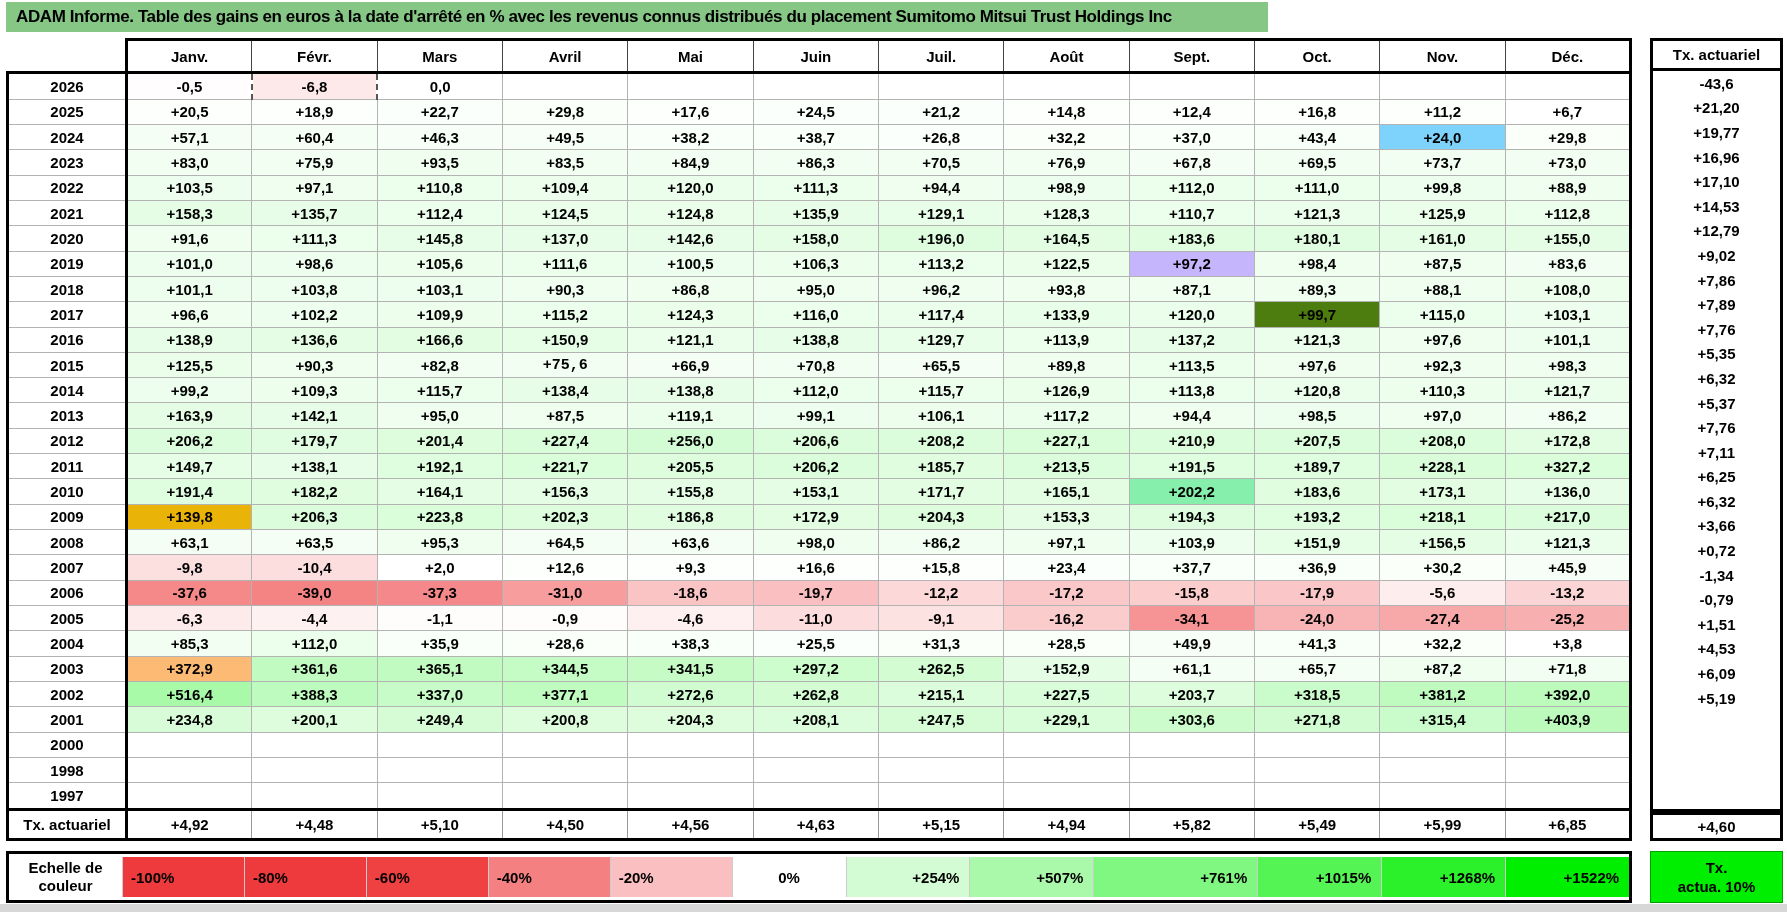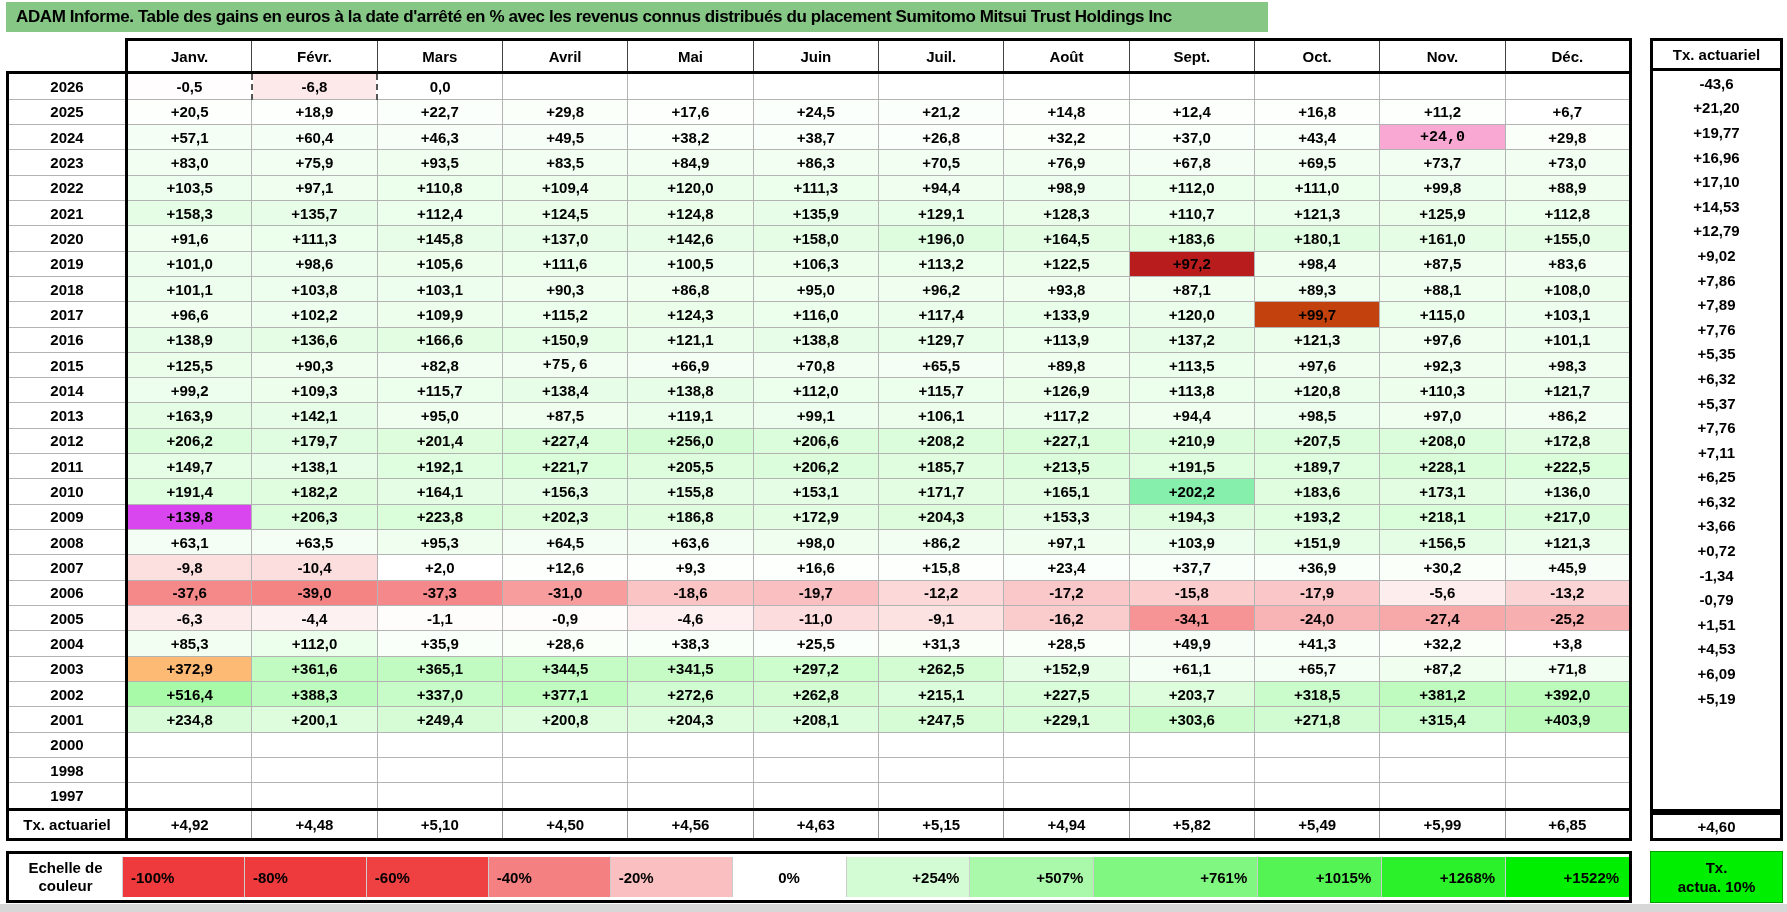--- a/index.html
+++ b/index.html
@@ -119,21 +119,21 @@
           <td style="background: rgb(245, 254, 245);">+57,1</td>
           <td style="background: rgb(245, 254, 245);">+60,4</td>
           <td style="background: rgb(247, 254, 247);">+46,3</td>
           <td style="background: rgb(247, 254, 247);">+49,5</td>
           <td style="background: rgb(249, 255, 249);">+38,2</td>
           <td style="background: rgb(249, 255, 249);">+38,7</td>
           <td style="background: rgb(251, 255, 251);">+26,8</td>
           <td style="background: rgb(250, 255, 250);">+32,2</td>
           <td style="background: rgb(249, 255, 249);">+37,0</td>
           <td style="background: rgb(248, 255, 248);">+43,4</td>
-          <td style="background: #f9a8d4; font-family: Liberation Mono, monospace;">+24,0</td>
+          <td style="background: #7dd3fc;">+24,0</td>
           <td style="background: rgb(250, 255, 250);">+29,8</td>
         </tr>
         <tr>
           <th class="year">2023</th>
           <td style="background: rgb(241, 254, 241);">+83,0</td>
           <td style="background: rgb(242, 254, 242);">+75,9</td>
           <td style="background: rgb(239, 254, 239);">+93,5</td>
           <td style="background: rgb(241, 254, 241);">+83,5</td>
           <td style="background: rgb(241, 254, 241);">+84,9</td>
           <td style="background: rgb(241, 254, 241);">+86,3</td>
@@ -192,21 +192,21 @@
         <tr>
           <th class="year">2019</th>
           <td style="background: rgb(238, 254, 238);">+101,0</td>
           <td style="background: rgb(238, 254, 238);">+98,6</td>
           <td style="background: rgb(237, 254, 237);">+105,6</td>
           <td style="background: rgb(236, 254, 236);">+111,6</td>
           <td style="background: rgb(238, 254, 238);">+100,5</td>
           <td style="background: rgb(237, 254, 237);">+106,3</td>
           <td style="background: rgb(236, 254, 236);">+113,2</td>
           <td style="background: rgb(234, 254, 234);">+122,5</td>
-          <td style="background: #b91c1c; margin-top: 28px;">+97,2</td>
+          <td style="background: #c4b5fd; margin-top: 28px;">+97,2</td>
           <td style="background: rgb(239, 254, 239);">+98,4</td>
           <td style="background: rgb(240, 254, 240);">+87,5</td>
           <td style="background: rgb(241, 254, 241);">+83,6</td>
         </tr>
         <tr>
           <th class="year">2018</th>
           <td style="background: rgb(238, 254, 238);">+101,1</td>
           <td style="background: rgb(238, 254, 238);">+103,8</td>
           <td style="background: rgb(238, 254, 238);">+103,1</td>
           <td style="background: rgb(240, 254, 240);">+90,3</td>
@@ -223,21 +223,21 @@
           <th class="year">2017</th>
           <td style="background: rgb(239, 254, 239);">+96,6</td>
           <td style="background: rgb(238, 254, 238);">+102,2</td>
           <td style="background: rgb(237, 254, 237);">+109,9</td>
           <td style="background: rgb(236, 254, 236);">+115,2</td>
           <td style="background: rgb(234, 254, 234);">+124,3</td>
           <td style="background: rgb(236, 254, 236);">+116,0</td>
           <td style="background: rgb(235, 254, 235);">+117,4</td>
           <td style="background: rgb(233, 254, 233);">+133,9</td>
           <td style="background: rgb(235, 254, 235);">+120,0</td>
-          <td style="background: #c2410c; margin-top: 36px;">+99,7</td>
+          <td style="background: #4d7c0f; margin-top: 36px;">+99,7</td>
           <td style="background: rgb(236, 254, 236);">+115,0</td>
           <td style="background: rgb(238, 254, 238);">+103,1</td>
         </tr>
         <tr>
           <th class="year">2016</th>
           <td style="background: rgb(232, 253, 232);">+138,9</td>
           <td style="background: rgb(228, 253, 228);">+136,6</td>
           <td style="background: rgb(227, 253, 227);">+166,6</td>
           <td style="background: rgb(230, 253, 230);">+150,9</td>
           <td style="background: rgb(235, 254, 235);">+121,1</td>
@@ -315,40 +315,40 @@
           <td style="background: rgb(232, 253, 232);">+138,1</td>
           <td style="background: rgb(223, 253, 223);">+192,1</td>
           <td style="background: rgb(218, 253, 218);">+221,7</td>
           <td style="background: rgb(221, 253, 221);">+205,5</td>
           <td style="background: rgb(220, 253, 220);">+206,2</td>
           <td style="background: rgb(224, 253, 224);">+185,7</td>
           <td style="background: rgb(219, 253, 219); text-align: center;">+213,5</td>
           <td style="background: rgb(223, 253, 223);">+191,5</td>
           <td style="background: rgb(223, 253, 223);">+189,7</td>
           <td style="background: rgb(217, 252, 217);">+228,1</td>
-          <td style="background: rgb(218, 253, 218);">+222,5</td>
+          <td style="background: rgb(218, 253, 218);">+327,2</td>
         </tr>
         <tr>
           <th class="year">2010</th>
           <td style="background: rgb(223, 253, 223);">+191,4</td>
           <td style="background: rgb(224, 253, 224);">+182,2</td>
           <td style="background: rgb(228, 253, 228);">+164,1</td>
           <td style="background: rgb(229, 253, 229);">+156,3</td>
           <td style="background: rgb(229, 253, 229);">+155,8</td>
           <td style="background: rgb(229, 253, 229);">+153,1</td>
           <td style="background: rgb(226, 253, 226);">+171,7</td>
           <td style="background: rgb(227, 253, 227);">+165,1</td>
           <td style="background: #86efac; margin-left: 36px;">+202,2</td>
           <td style="background: rgb(224, 253, 224);">+183,6</td>
           <td style="background: rgb(226, 253, 226);">+173,1</td>
           <td style="background: rgb(232, 253, 232);">+136,0</td>
         </tr>
         <tr>
           <th class="year">2009</th>
-          <td style="background: #d946ef;">+139,8</td>
+          <td style="background: #eab308;">+139,8</td>
           <td style="background: rgb(220, 253, 220);">+206,3</td>
           <td style="background: rgb(218, 253, 218);">+223,8</td>
           <td style="background: rgb(221, 253, 221);">+202,3</td>
           <td style="background: rgb(224, 253, 224);">+186,8</td>
           <td style="background: rgb(226, 253, 226);">+172,9</td>
           <td style="background: rgb(221, 253, 221);">+204,3</td>
           <td style="background: rgb(229, 253, 229);">+153,3</td>
           <td style="background: rgb(222, 253, 222);">+194,3</td>
           <td style="background: rgb(223, 253, 223);">+193,2</td>
           <td style="background: rgb(218, 253, 218);">+218,1</td>

